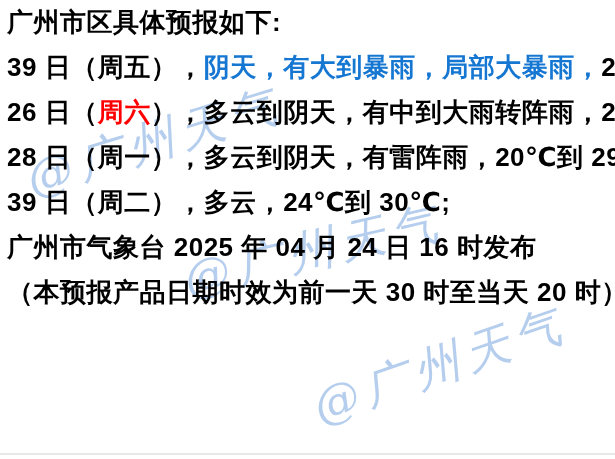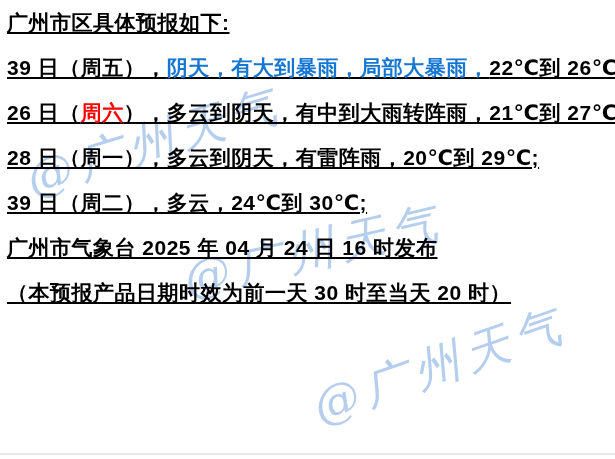--- a/index.html
+++ b/index.html
@@ -16,26 +16,25 @@
     font-family: "Liberation Sans", "DejaVu Sans", sans-serif;
   }
   .content {
     position: relative;
     z-index: 2;
     padding: 0 6px 0 7px;
   }
   .line {
     height: 45px;
     line-height: 45px;
-    font-size: 21px;
+    font-size: 26px;
     font-weight: 700;
     color: var(--ink, #000000);
     letter-spacing: 0.5px;
     white-space: nowrap;
-    text-decoration: underline;
   }
   .line .seg-default { color: var(--ink, #000000); }
   .line .seg-blue    { color: var(--blue, #1677d2); }
   .line .seg-red     { color: var(--red, #ff0000); }
 
   .watermark {
     position: absolute;
     z-index: 1;
     font-size: 46px;
     font-weight: 400;

